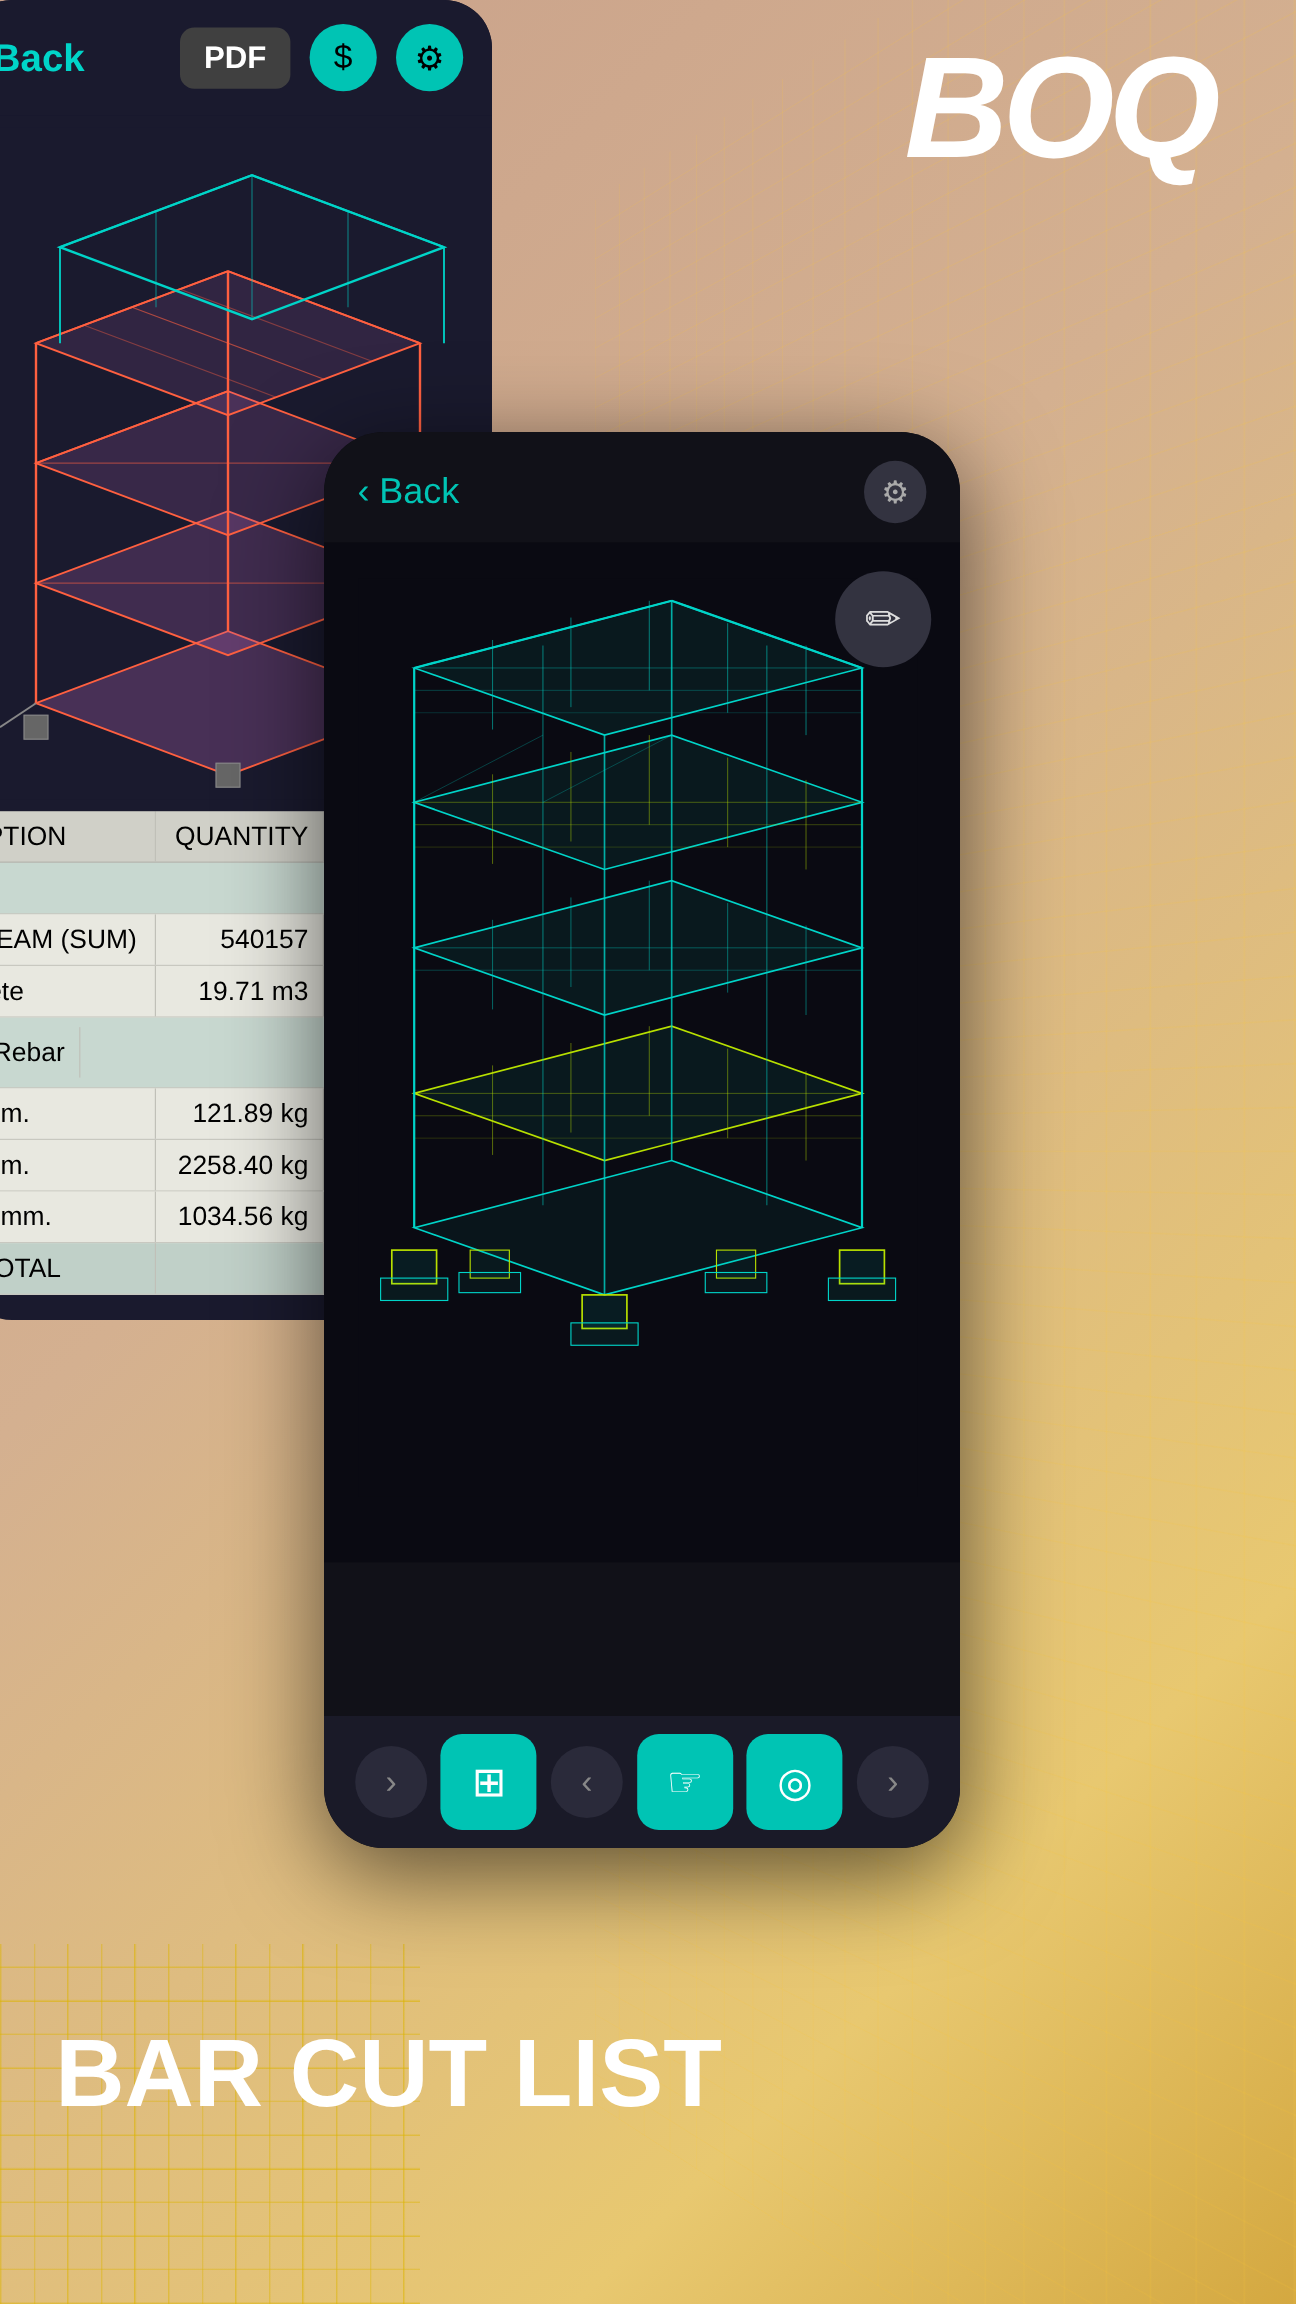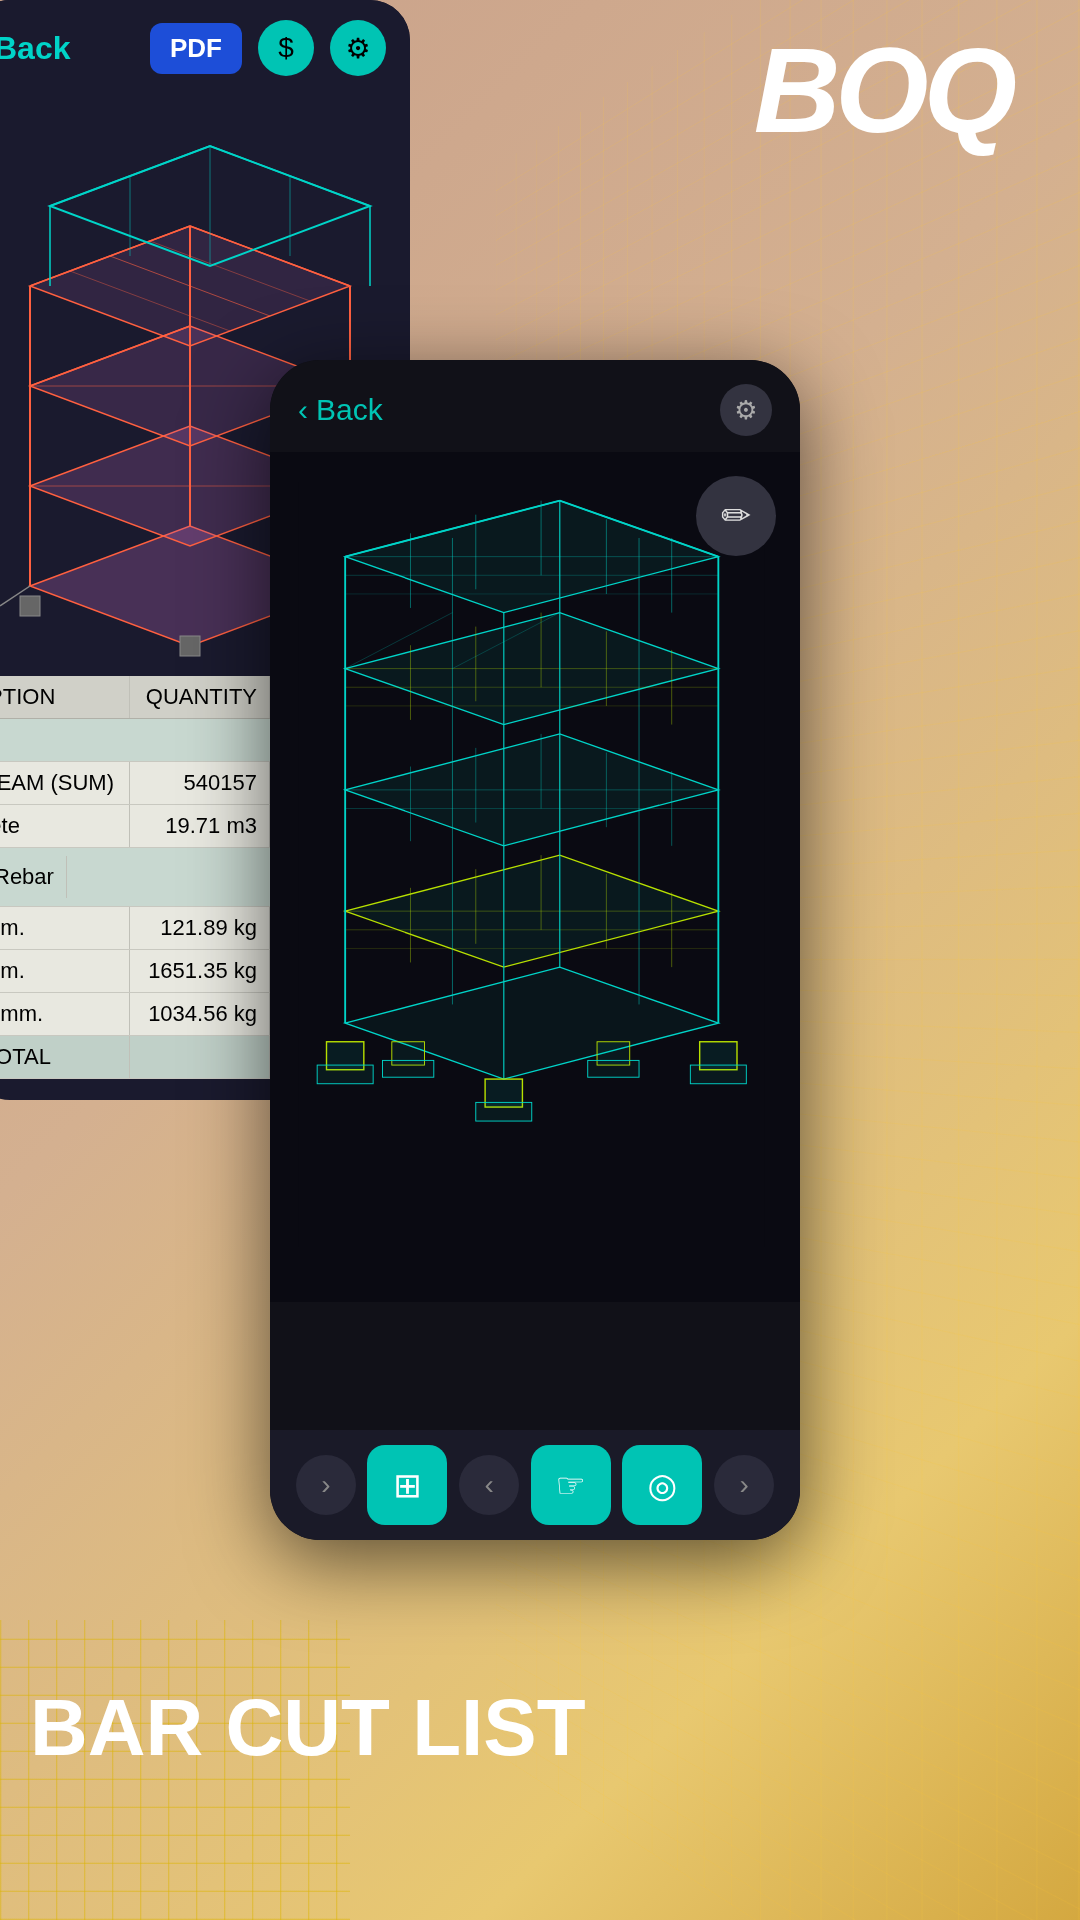--- a/index.html
+++ b/index.html
@@ -59,20 +59,21 @@
     .bar-cut-list-text {
       position: absolute;
       bottom: 150px;
       left: 30px;
       z-index: 10;
       font-size: 80px;
       font-weight: 900;
       color: white;
       line-height: 1.05;
       text-align: left;
+      padding-left: 16px;
     }
 
     
     .phone-back {
       position: absolute;
       top: 0;
       left: -30px;
       width: 440px;
       height: 1100px;
       background: #1a1a2e;
@@ -95,21 +96,21 @@
       font-weight: 600;
     }
 
     .header-icons-back {
       display: flex;
       gap: 16px;
       align-items: center;
     }
 
     .pdf-btn {
-      background: #1d4ed8;
+      background: #404040;
       color: white;
       border: none;
       border-radius: 12px;
       padding: 10px 20px;
       font-size: 26px;
       font-weight: bold;
     }
 
     .icon-circle {
       width: 56px; height: 56px;
@@ -414,21 +415,21 @@
     </div>
 
     <div class="table-row">
       <div class="col-desc">mm.</div>
       <div class="col-qty">121.89 kg</div>
       <div class="col-unit">8251</div>
     </div>
 
     <div class="table-row">
       <div class="col-desc">mm.</div>
-      <div class="col-qty">1651.35 kg</div>
+      <div class="col-qty">2258.40 kg</div>
       <div class="col-unit">36160</div>
     </div>
 
     <div class="table-row">
       <div class="col-desc">6 mm.</div>
       <div class="col-qty">1034.56 kg</div>
       <div class="col-unit">27934</div>
     </div>
 
     <div class="table-row total-row">

